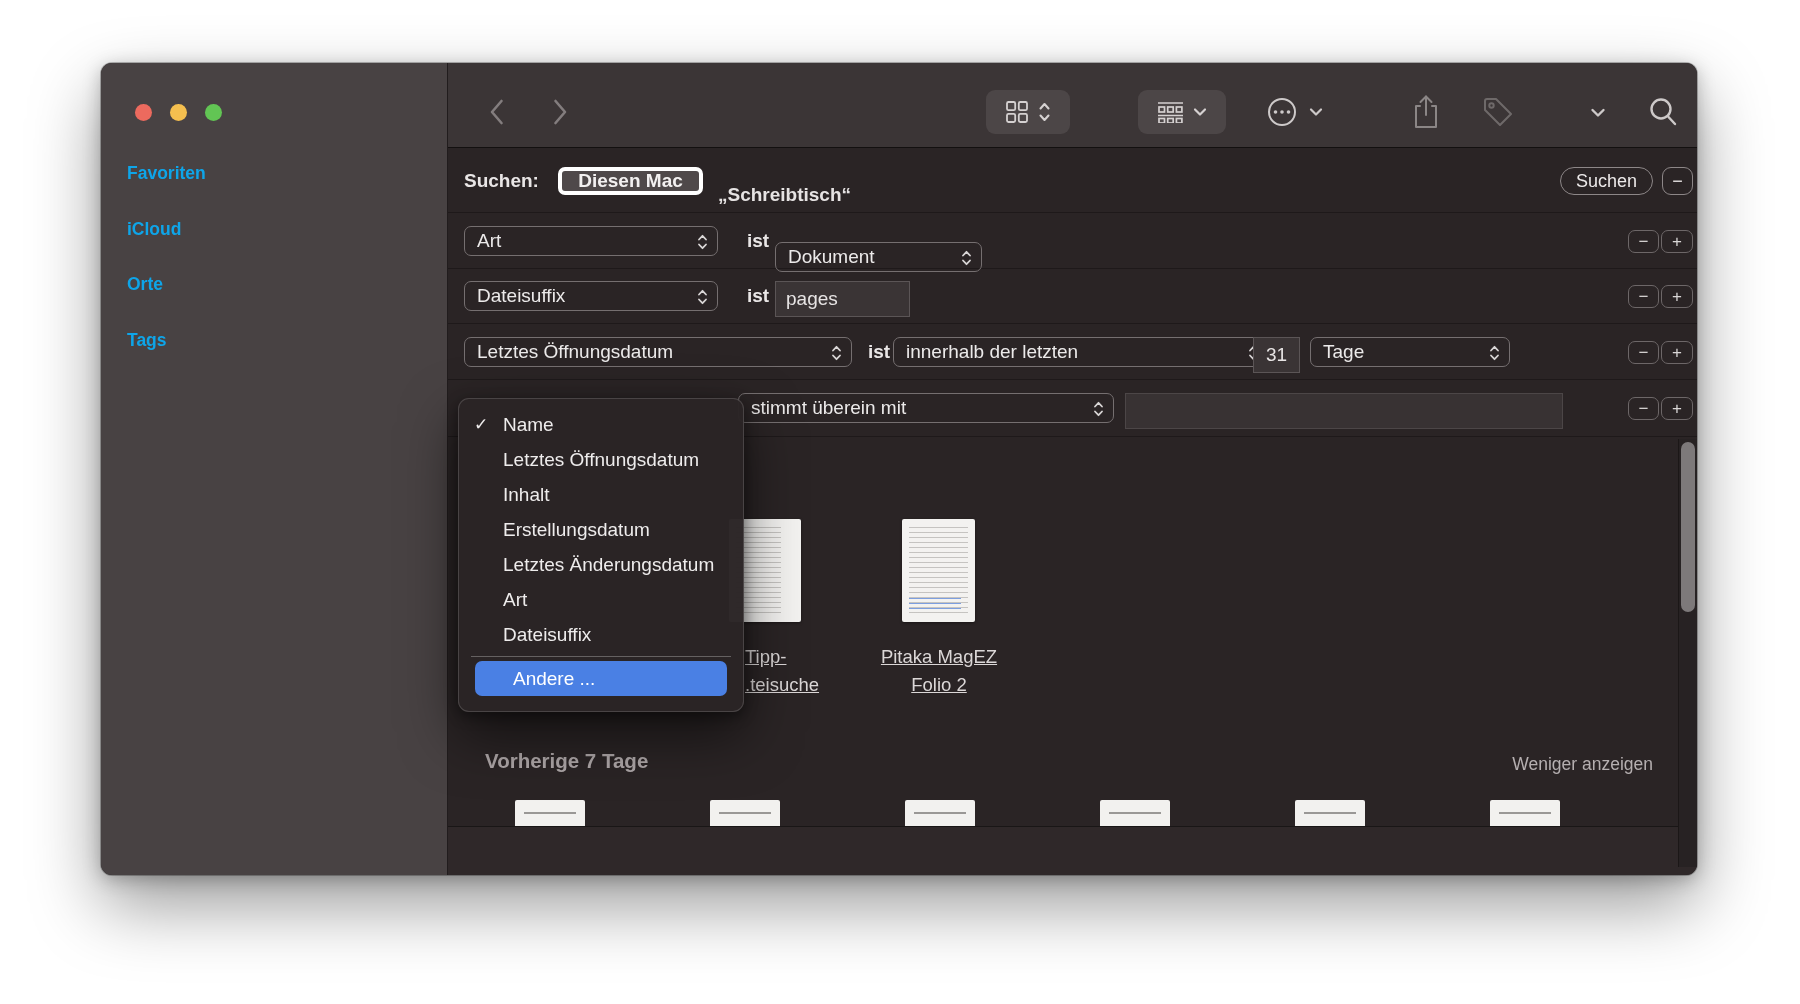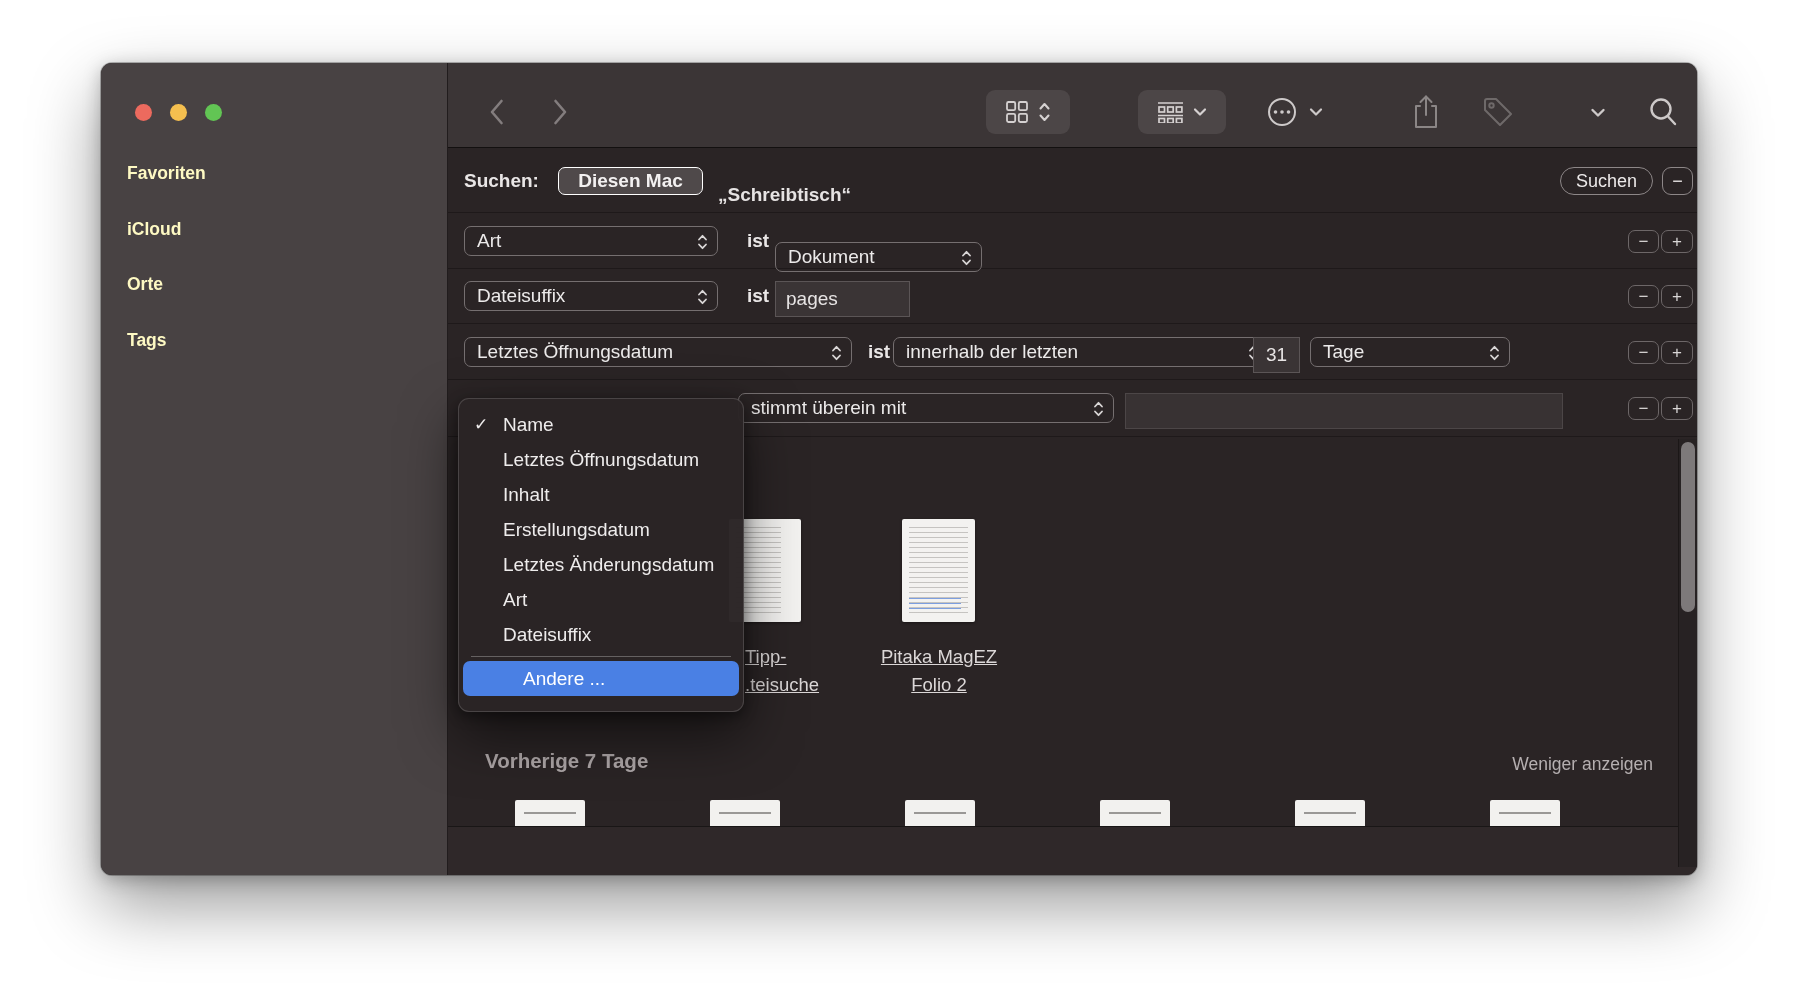--- a/index.html
+++ b/index.html
@@ -11,21 +11,21 @@
   .window { position:absolute; left:101px; top:63px; width:1596px; height:812px;
     background:#2a2425; border-radius:11px; overflow:hidden;
     box-shadow:0 30px 70px rgba(0,0,0,.40), 0 4px 18px rgba(0,0,0,.25), 0 0 0 1px rgba(0,0,0,.25); }
 
   
   .sidebar { position:absolute; left:0; top:0; width:347px; height:100%;
     background:#484243; border-right:1px solid #211c1d; }
   .traffic { position:absolute; left:34px; top:41px; display:flex; gap:18px; }
   .light { width:17px; height:17px; border-radius:50%; }
   .light.red { background:#ec6a5e; } .light.yellow { background:#f5bf4f; } .light.green { background:#62c554; }
-  .side-item { position:absolute; left:26px; font-size:17.5px; font-weight:700; color:#fef9c3; }
+  .side-item { position:absolute; left:26px; font-size:17.5px; font-weight:700; color:#0ea5e9; }
 
   
   .main { position:absolute; left:347px; top:0; width:1249px; height:812px; }
 
   
   .toolbar { position:absolute; left:0; top:0; width:100%; height:85px;
     background:#3b3536; border-bottom:1px solid #131010; }
   .tb { position:absolute; display:flex; align-items:center; justify-content:center; color:#cecaca; }
   .navchev { top:30px; width:36px; height:38px; color:#837d7e; }
   .win-title { position:absolute; left:155px; top:0; height:85px; display:flex; align-items:center;
@@ -38,21 +38,21 @@
   .row { position:absolute; left:0; width:100%; border-bottom:1px solid #1e191a; }
   .rowlabel { font-size:19px; font-weight:700; color:#e9e6e6; }
   .popup { position:absolute; height:30px; border:1px solid #756f70; border-radius:7px;
     display:flex; align-items:center; color:#eceaea; font-size:19px; padding:0 30px 0 12px; }
   .popup .updn { position:absolute; right:9px; top:6px; }
   .field { position:absolute; height:30px; background:#3a3435; border:1px solid #5b5556;
     color:#e7e4e4; font-size:19px; display:flex; align-items:center; padding:17px 10px; }
   .mini-btn { position:absolute; height:23px; border:1.5px solid #6d6768; border-radius:7px;
     color:#dad7d7; font-size:17px; display:flex; align-items:center; justify-content:center; }
   .scope-pill { position:absolute; left:110px; top:19px; width:145px; height:28px; background:#4f494a;
-    border:1px solid #ffffff; border-radius:7px; display:flex; align-items:center; justify-content:center;
+    border:4px solid #ffffff; border-radius:7px; display:flex; align-items:center; justify-content:center;
     font-size:19px; font-weight:700; color:#f3f1f1; }
   .scope-other { position:absolute; left:270px; top:36px; font-size:19px; font-weight:700; color:#e6e3e3; }
   .save-btn { position:absolute; left:1112px; top:19px; width:93px; height:28px; border:1.5px solid #8d8788;
     border-radius:14px; display:flex; align-items:center; justify-content:center; font-size:18px; color:#ece9e9; }
   .hdr-minus { position:absolute; left:1214px; top:19px; width:31px; height:28px; border:1.5px solid #8d8788;
     border-radius:9px; display:flex; align-items:center; justify-content:center; font-size:18px; color:#ece9e9; }
 
   
   .doc-thumb { position:absolute; width:72px; height:103px; background:#f3f2f0; border-radius:2px;
     box-shadow:0 1px 3px rgba(0,0,0,.4); overflow:hidden; }
@@ -76,21 +76,21 @@
     border-radius:7px; background:#7d797a; }
 
   
   .menu { position:absolute; left:357px; top:335px; width:286px; height:314px; z-index:50;
     background:rgba(43,37,38,.98); border:1px solid rgba(255,255,255,.15); border-radius:11px;
     box-shadow:0 22px 55px rgba(0,0,0,.55), 0 4px 14px rgba(0,0,0,.4); padding:8px 0; }
   .menu-item { position:relative; height:35px; display:flex; align-items:center;
     padding-left:44px; font-size:19px; color:#eeecec; }
   .menu-check { position:absolute; left:15px; font-size:17px; color:#eeecec; }
   .menu-sep { height:1px; margin:4px 12px; background:rgba(255,255,255,.28); }
-  .menu-item.highlight { margin:0 4px; border-radius:7px; padding-left:60px; color:#ffffff; }
+  .menu-item.highlight { margin:0 16px; border-radius:7px; padding-left:38px; color:#ffffff; }
 
   svg { display:block; }
 </style>
 </head>
 <body>
 
 <div class="stage">
   <div class="window">
 
     <div class="sidebar">

